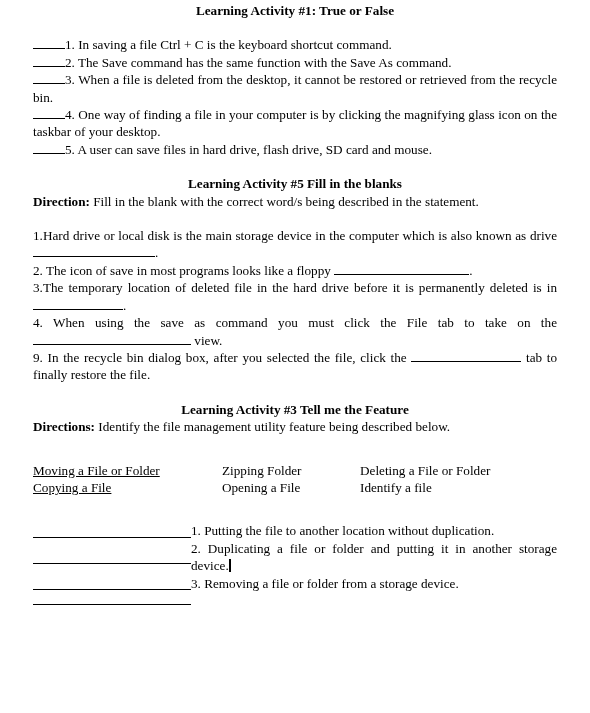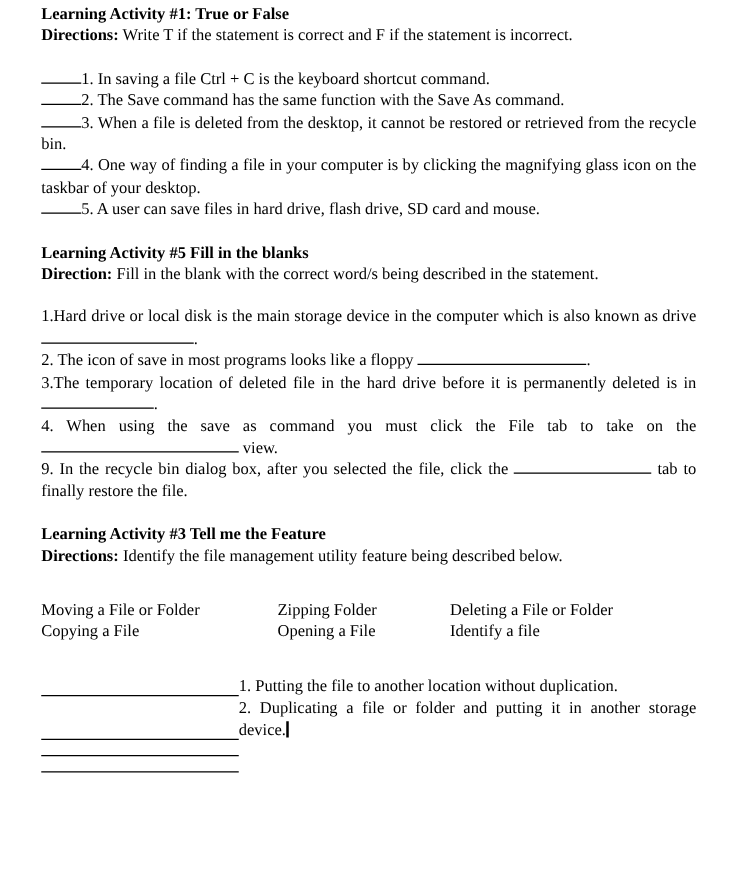--- a/index.html
+++ b/index.html
@@ -28,21 +28,21 @@
     line-height: 17.4px;
   }
   p {
     margin: 0;
     padding: 0;
     text-align: justify;
     text-justify: inter-word;
   }
   .head {
     font-weight: bold;
-    text-align: left;
+    text-align: center;
   }
   .lead {
     font-weight: bold;
   }
   .spacer-lg { height: 17px; }
   .spacer-sm { height: 9px; }
 
   
   .blank-s {
     display: inline-block;
@@ -67,28 +67,28 @@
 
   
   .bank {
     display: block;
     width: 524px;
   }
   .bank-row {
     display: flex;
     width: 100%;
   }
-  .bank-c1 { width: 189px; flex: none; }
+  .bank-c1 { width: 189px; flex: none; text-decoration: underline; }
   .bank-c2 { width: 138px; flex: none; }
   .bank-c3 { flex: 1 1 auto; }
 
   
   .ansline {
     display: flex;
-    align-items: flex-end;
+    align-items: center;
     width: 100%;
   }
   .ansline .rule {
     flex: none;
     border-bottom: 1.3px solid #000;
     height: 12px;
     width: 158px;
     margin-right: 0px;
   }
   .ansline .rule.short { width: 155px; margin-left: 2px; }
@@ -107,21 +107,20 @@
     margin-left: 0.5px;
   }
 </style>
 </head>
 <body>
 
 <div class="page">
   <div class="doc">
 
     <p class="head">Learning Activity #1: True or False</p>
-    <p><span class="lead">Directions:</span><span> Write T if the statement is correct and F if the statement is incorrect.</span></p>
 
     <div class="spacer-lg"></div>
 
     <p><span class="blank-s"></span><span>1.</span><span> In saving a file Ctrl + C is the keyboard shortcut command.</span></p>
     <p><span class="blank-s"></span><span>2.</span><span> The Save command has the same function with the Save As command.</span></p>
     <p><span class="blank-s"></span><span>3.</span><span> When a file is deleted from the desktop, it cannot be restored or retrieved from the recycle bin.</span></p>
     <p><span class="blank-s"></span><span>4.</span><span> One way of finding a file in your computer is by clicking the magnifying glass icon on the taskbar of your desktop.</span></p>
     <p><span class="blank-s"></span><span>5.</span><span> A user can save files in hard drive, flash drive, SD card and mouse.</span></p>
 
     <div class="spacer-lg"></div>
@@ -166,20 +165,21 @@
       <span class="txt"><span>1.</span><span> Putting the file to another location without duplication.</span></span>
     </div>
 
     <div class="ansline">
       <span class="rule"></span>
       <span class="txt"><span>2.</span><span> Duplicating a file or folder and putting it in another storage device.</span><span class="caret"></span></span>
     </div>
 
     <div class="ansline">
       <span class="rule"></span>
+      <span class="txt"><span>3.</span><span> Removing a file or folder from a storage device.</span></span>
     </div>
 
     <div class="ansline">
       <span class="rule"></span>
     </div>
 
 
   </div>
 </div>
 

